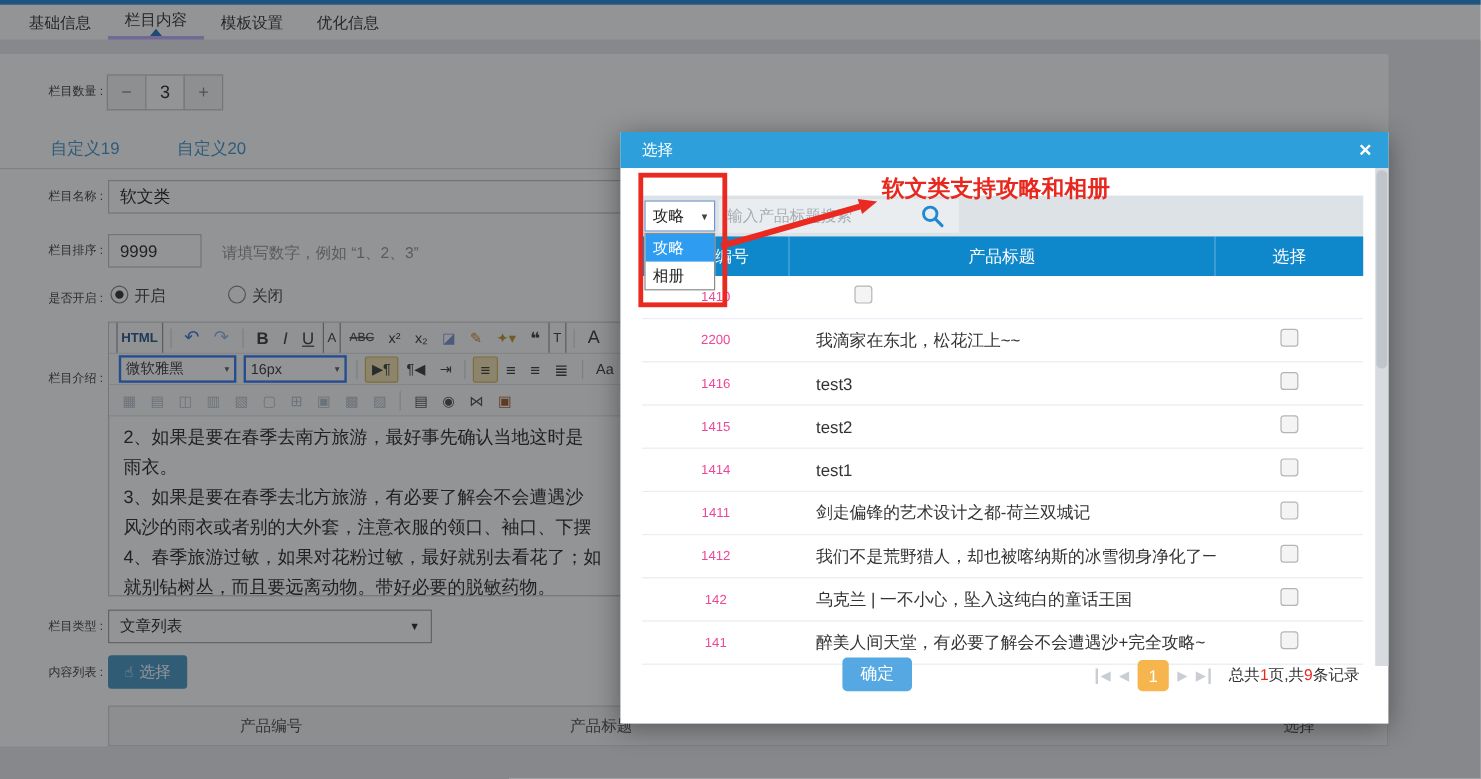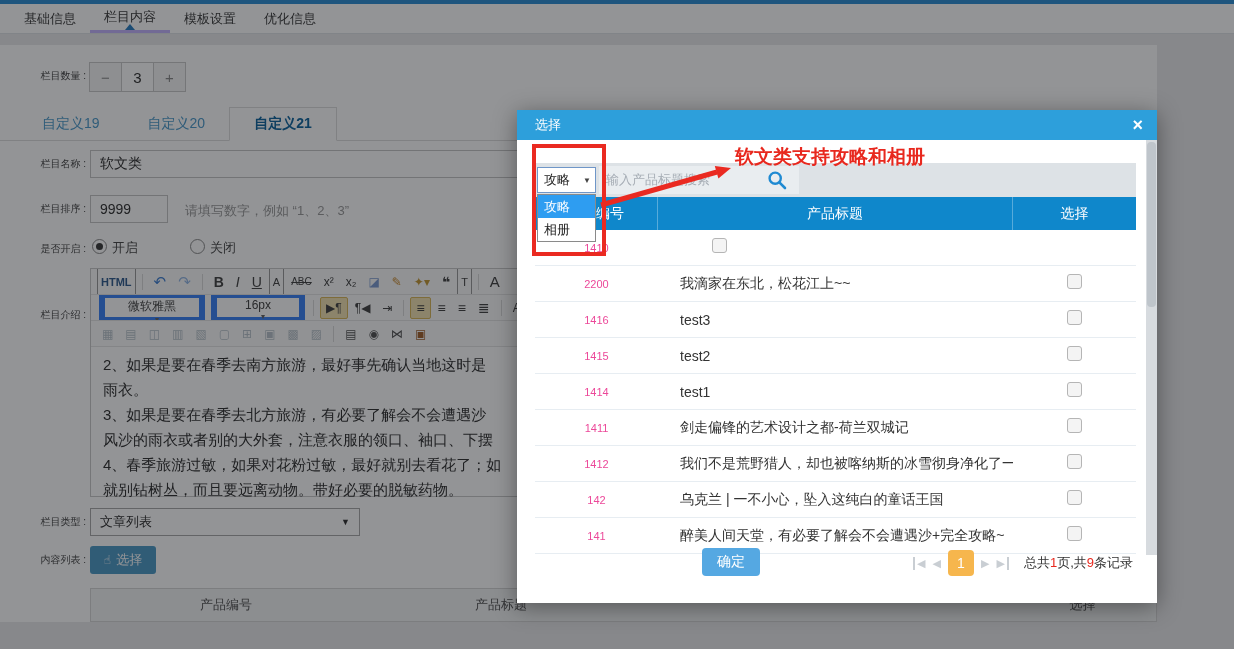--- a/index.html
+++ b/index.html
@@ -33,21 +33,21 @@
   
   #editor{position:absolute;left:90px;top:223px;width:1067px;height:229px;border:1px solid #c9c9c9;box-sizing:border-box;background:#fff;}
   .tb-row{height:25px;background:#fbfbfb;border-bottom:1px solid #e4e4e4;display:flex;align-items:center;padding:0 5px;white-space:nowrap;overflow:hidden;}
   .tb-i{font-size:12px;color:#444;padding:2px 5px;margin:0 1px;border-radius:2px;cursor:pointer;line-height:16px;}
   .tb-i.blue{color:#3f7fd2;}
   .tb-i.boxed{border:1px solid #9a9a9a;padding:19px 3px;font-size:11px;}
   .tb-i.strike{text-decoration:line-through;font-size:10px;}
   .tb-i.hl{background:#f3e3b3;border:1px solid #d9b85c;}
   .tb-i.dis{color:#b9c3cb;}
   .tb-sep{width:1px;height:16px;background:#d9d9d9;margin:0 5px;}
-  .tb-select{height:19px;border:6px solid #3b82f6;background:#fff;display:flex;align-items:center;font-size:12px;color:#444;padding:0 4px;margin:0 3px;cursor:pointer;flex-direction:column;}
+  .tb-select{height:19px;border:2px solid #3b82f6;background:#fff;display:flex;align-items:center;font-size:12px;color:#444;padding:0 4px;margin:0 3px;cursor:pointer;}
   .tb-select .car{margin-left:10px;font-size:8px;color:#666;}
   #ed-body{padding:5px 12px;font-size:15px;color:#333;}
   #ed-body div{line-height:25px;white-space:nowrap;}
   
   #type-sel{position:absolute;left:90px;top:463px;width:270px;height:28px;border:1px solid #a9a9a9;background:#fff;display:flex;align-items:center;justify-content:space-between;padding:0 9px;font-size:13px;color:#333;box-sizing:border-box;cursor:pointer;}
   #pick-btn{position:absolute;left:90px;top:501px;width:66px;height:28px;background:#4f9bc7;border-radius:3px;color:#fff;font-size:13px;display:flex;align-items:center;justify-content:center;gap:5px;cursor:pointer;}
   
   #bg-thead{position:absolute;left:90px;top:543px;width:1067px;height:34px;background:#f3f4f5;border:1px solid #d6d6d6;box-sizing:border-box;display:flex;align-items:center;font-size:13px;color:#555;}
   #bg-thead div{text-align:center;}
   
@@ -104,21 +104,20 @@
   <span class="lbl" style="top:24px;">栏目数量 :</span>
   <div class="step" style="left:90px;top:17px;">
     <div class="sbtn">−</div>
     <div class="sval">3</div>
     <div class="sbtn">+</div>
   </div>
 
   <div id="ctabs">
     <div class="ctab">自定义19</div>
     <div class="ctab">自定义20</div>
-    <div class="ctab active">自定义21</div>
   </div>
 
   <span class="lbl" style="top:112px;">栏目名称 :</span>
   <div class="inp" style="left:90px;top:105px;width:1058px;height:28px;">软文类</div>
 
   <span class="lbl" style="top:157px;">栏目排序 :</span>
   <div class="inp" style="left:90px;top:150px;width:78px;height:28px;">9999</div>
   <span class="abs" style="left:185px;top:157px;font-size:13px;color:#9b9b9b;">请填写数字，例如 “1、2、3”</span>
 
   <span class="lbl" style="top:197px;">是否开启 :</span>

